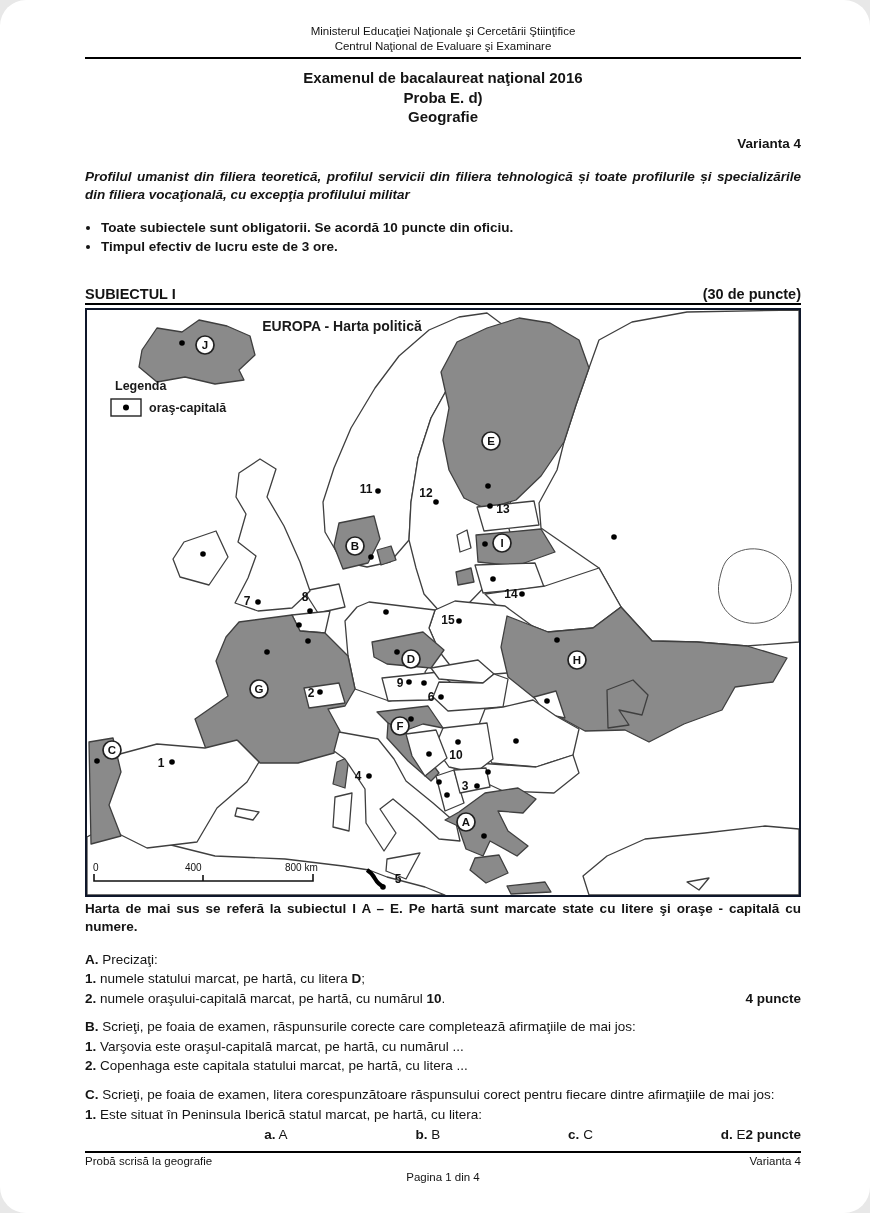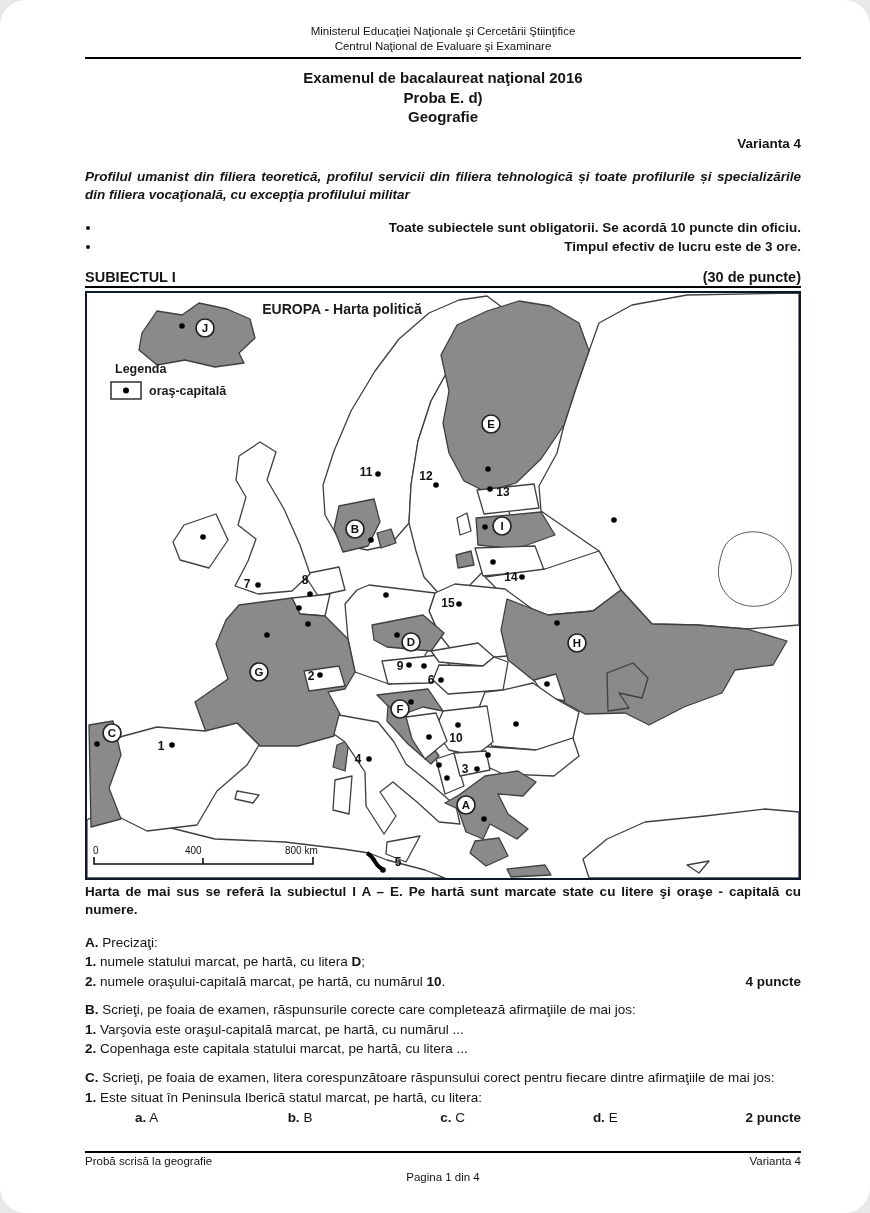--- a/index.html
+++ b/index.html
@@ -4,45 +4,45 @@
 <style>
   html,body{margin:0;padding:0;background:#e8e8e8;}
   .page{position:relative;width:870px;height:1213px;background:#fff;margin:0 auto;
         font-family:"Liberation Sans","DejaVu Sans",sans-serif;color:#141414;overflow:hidden;border-radius:26px;}
   .content{position:absolute;left:85px;top:24px;width:716px;}
   .hdr{text-align:center;font-size:11.5px;line-height:1.3;}
   .rule{border-top:2px solid #000;margin-top:3px;}
   .title-block{text-align:center;font-weight:bold;font-size:15px;line-height:1.32;margin-top:9px;}
   .variant{text-align:right;font-weight:bold;font-size:13.5px;margin-top:9px;}
   .profile{font-weight:bold;font-style:italic;font-size:13.5px;line-height:1.35;text-align:justify;margin-top:17px;}
-  ul.bullets{margin:15px 0 0 16px;padding:0;font-weight:bold;font-size:13.5px;text-align:right;}
+  ul.bullets{margin:15px 0 0 16px;padding:0;font-weight:bold;font-size:13.5px;}
   ul.bullets li{margin-bottom:4px;}
   .subj-row{display:flex;justify-content:space-between;align-items:flex-end;
-            font-weight:bold;font-size:14.5px;border-bottom:2px solid #000;margin-top:15px;padding-bottom:1px;}
+            font-weight:bold;font-size:14.5px;border-bottom:2px solid #000;margin-top:32px;padding-bottom:1px;}
   .map-wrap{border:2px solid #0f172a;margin-top:3px;width:712px;height:585px;background:#fff;text-decoration:underline;}
   svg text{font-family:"Liberation Sans","DejaVu Sans",sans-serif;}
   .country{fill:#fff;stroke:#3f3f3f;stroke-width:1.3;stroke-linejoin:round;}
   .shaded{fill:#8a8a8a;}
   .thin{fill:none;stroke:#5a5a5a;stroke-width:1;}
   .map-title{font-size:14px;font-weight:bold;fill:#1a1a1a;}
   .legend-title{font-size:12.5px;font-weight:bold;fill:#1a1a1a;}
   .legend-label{font-size:12.5px;font-weight:bold;fill:#1a1a1a;}
   .letter-circle{fill:#fff;stroke:#222;stroke-width:1.7;}
   .letter-text{font-size:11.5px;font-weight:bold;fill:#111;}
   .num-label{font-size:12px;font-weight:bold;fill:#111;}
   .capital-dot{fill:#000;}
   .scale-text{font-size:10px;fill:#111;}
   .after-map{font-weight:bold;font-size:13.5px;line-height:1.35;text-align:justify;margin-top:3px;}
   .section{font-size:13.5px;line-height:1.45;margin-top:9px;}
   .qline{display:flex;}
   .qtext{flex:1;}
   .points{font-weight:bold;white-space:nowrap;margin-left:12px;}
   .just{text-align:justify;margin:0;}
   .opts{display:flex;align-items:baseline;margin-top:1px;}
-  .opt{width:160px;}
+  .opt{width:160px;text-align:right;}
   .opt:first-child{margin-left:50px;}
   .opts .points{margin-left:auto;}
   .b{font-weight:bold;}
   .footer{position:absolute;left:85px;width:716px;top:1151px;border-top:2px solid #000;font-size:11.5px;padding-top:2px;}
   .footer-row{display:flex;justify-content:space-between;}
   .footer-center{text-align:center;margin-top:4px;}
 </style>
 </head>
 <body>
 

